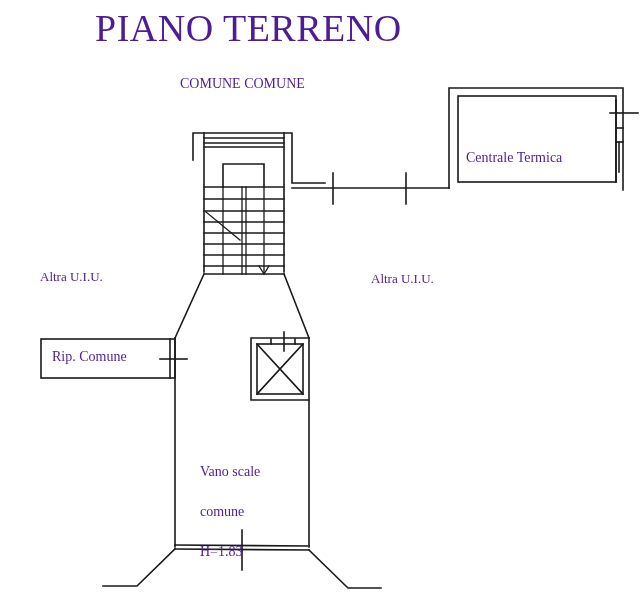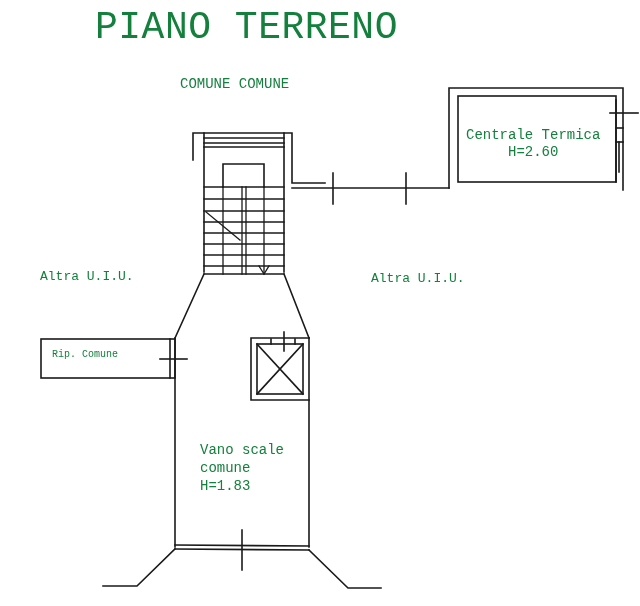--- a/index.html
+++ b/index.html
@@ -1,26 +1,26 @@
 <!DOCTYPE html>
 <html><head>
 <meta charset="utf-8">
 <style>
   html, body { margin: 0; padding: 0; background: #ffffff; }
   body { width: 640px; height: 606px; position: relative; overflow: hidden; font-family: "Liberation Sans", sans-serif; color: #111; }
   #plan { position: absolute; left: 0; top: 0; }
-  .lbl { position: absolute; white-space: nowrap; color: #15803d; font-family: Liberation Mono, monospace; }
+  .lbl { position: absolute; white-space: nowrap; color: #4c1d95; font-family: Liberation Serif, serif; }
   .title { left: 95px; top: 6px; font-size: 38px; letter-spacing: 0.5px; }
   .corte { left: 180px; top: 76px; font-size: 14px; }
   .altra-left { left: 40px; top: 269px; font-size: 13px; }
   .altra-right { left: 371px; top: 271px; font-size: 13px; }
-  .rip { left: 52px; top: 349px; font-size: 10px; }
+  .rip { left: 52px; top: 349px; font-size: 14px; }
   .centrale { left: 466px; top: 127px; font-size: 14px; text-align: center; line-height: 17px; }
   .vano { left: 200px; top: 441px; font-size: 14px; line-height: 18px; }
-  .line { display: block; }
+  .line { display: block; margin-top: 22px; }
 </style>
 </head>
 <body>
 
 <svg id="plan" width="640" height="606" viewBox="0 0 640 606" xmlns="http://www.w3.org/2000/svg">
   <g fill="none" stroke="#1a1a1a" stroke-width="1.6" stroke-linecap="square">
 
     <g>
       <polyline points="193,160 193,133 292,133 292,183 325,183"></polyline>
       <line x1="204" y1="133" x2="204" y2="272"></line>
@@ -100,19 +100,18 @@
   </g>
 </svg>
 
 <div class="lbl title">PIANO TERRENO</div>
 <div class="lbl corte">COMUNE COMUNE</div>
 <div class="lbl altra-left">Altra U.I.U.</div>
 <div class="lbl altra-right">Altra U.I.U.</div>
 <div class="lbl rip">Rip. Comune</div>
 <div class="lbl centrale">
   <span class="line">Centrale Termica</span>
-  <span class="line">H=2.60</span>
 </div>
 <div class="lbl vano">
   <span class="line">Vano scale</span>
   <span class="line">comune</span>
   <span class="line">H=1.83</span>
 </div>
 
 </body></html>

